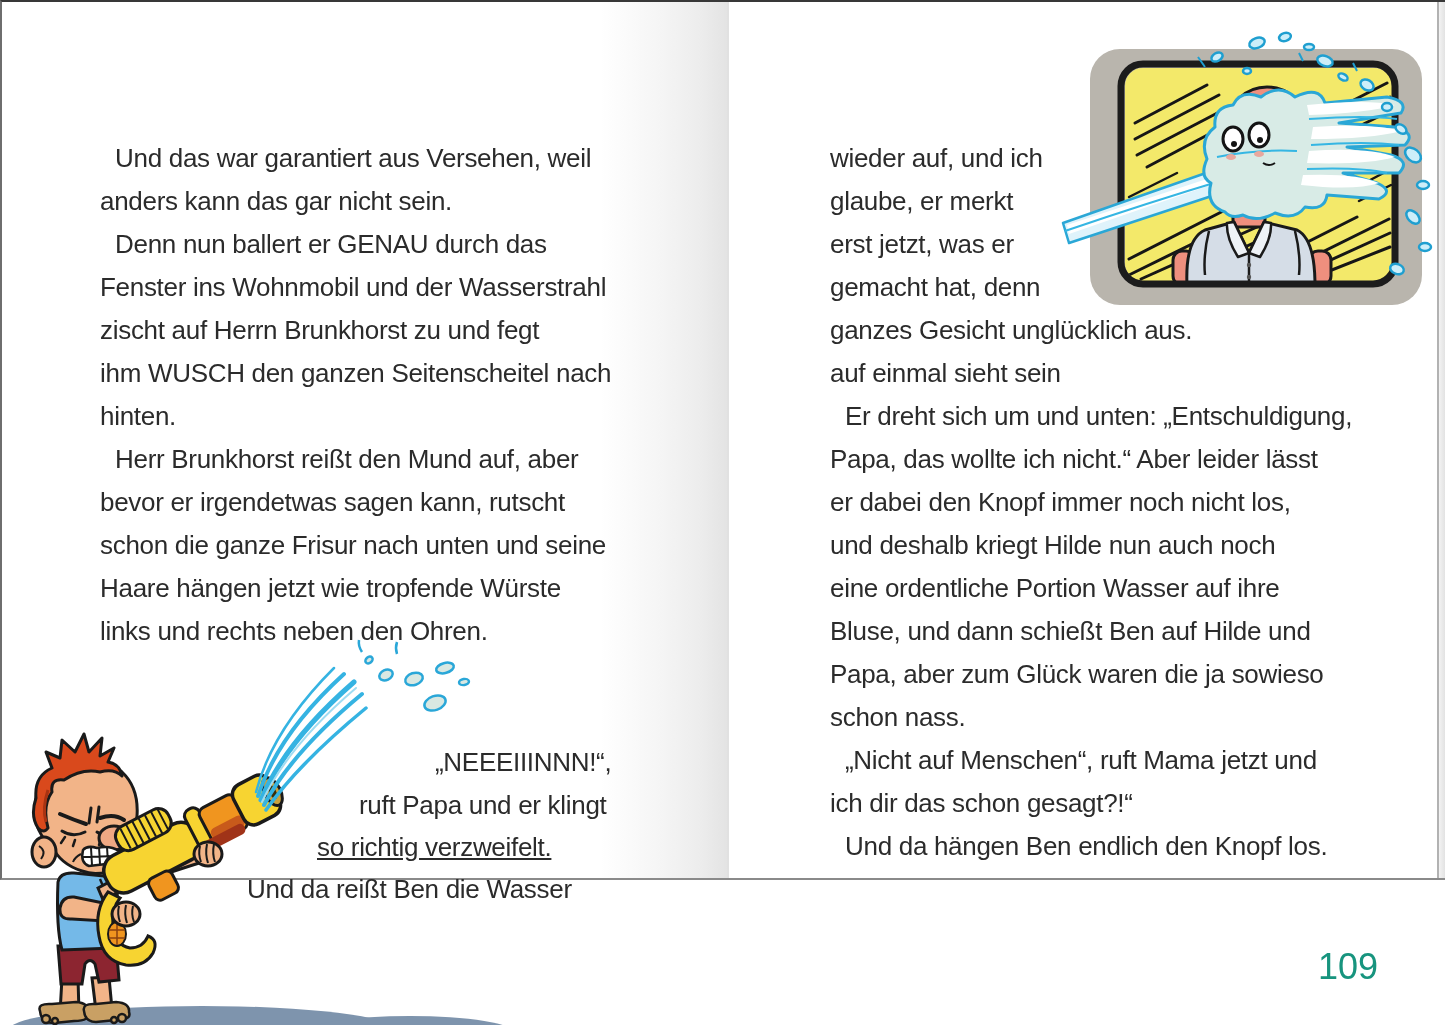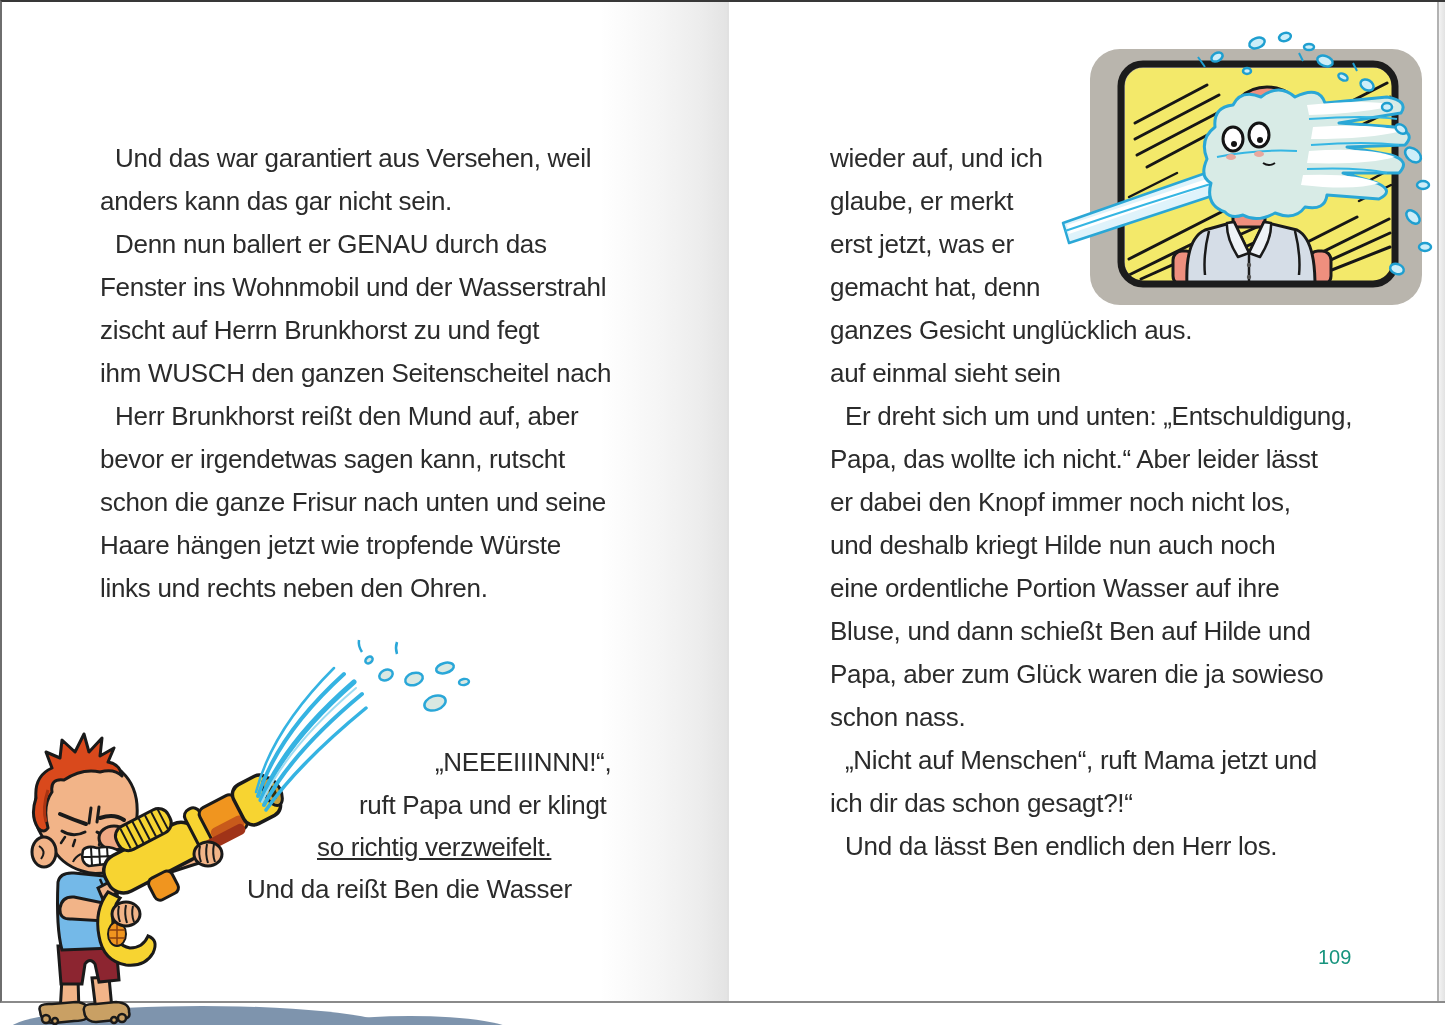--- a/index.html
+++ b/index.html
@@ -1,18 +1,18 @@
 <!DOCTYPE html>
 <html><head>
 <meta charset="utf-8">
 <style>
   html,body{margin:0;padding:0;background:#fff;}
   body{width:1445px;height:1025px;overflow:hidden;
        font-family:"Liberation Sans","DejaVu Sans",sans-serif;}
-  .spread{position:relative;width:1445px;height:1003px;background:#ffffff;
+  .spread{position:relative;width:1445px;height:880px;background:#ffffff;
           box-sizing:border-box;
           border-top:2px solid #383838;border-left:2px solid #6e6e6e;border-bottom:2px solid #8a8a8a;}
   
   .spine-shadow{position:absolute;left:598px;top:0;width:127px;height:100%;
     background:linear-gradient(to right,rgba(70,70,70,0) 0%,rgba(70,70,70,0.05) 45%,
                rgba(70,70,70,0.10) 80%,rgba(60,60,60,0.14) 100%);}
   .spine-line{position:absolute;left:725px;top:0;width:2px;height:100%;background:rgba(90,90,90,0.18);}
   
   .right-edge-line{position:absolute;left:1435px;top:0;width:2px;height:100%;background:#b2b2b2;}
   .right-edge-strip{position:absolute;left:1437px;top:0;width:6px;height:100%;
@@ -23,37 +23,38 @@
   .left-col{left:98px;}
   .right-col{left:828px;}
   .tl{white-space:nowrap;}
   .tl.ind{padding-left:15px;}
   .shout{position:absolute;color:#2b2b2b;font-size:26px;line-height:30px;
          letter-spacing:-0.3px;white-space:nowrap;}
   .s0{left:433px;top:745px;}
   .s1{left:357px;top:788px;}
   .s2{left:315px;top:830px;text-decoration:underline;}
   .s3{left:245px;top:872px;}
-  .page-number{position:absolute;left:1316px;top:944px;font-size:20px;color:#17947e;}
+  .page-number{position:absolute;left:1316px;top:944px;font-size:36px;color:#17947e;}
   .illu{position:absolute;}
   #boy-illu{left:0px;top:628px;width:505px;height:397px;}
   #frame-illu{left:1055px;top:25px;width:390px;height:290px;}
 </style>
 </head>
 <body>
 
 <div class="spread">
 
   <div class="text-col left-col">
     <div class="tl ind">Und das war garantiert aus Versehen, weil</div>
     <div class="tl">anders kann das gar nicht sein.</div>
     <div class="tl ind">Denn nun ballert er GENAU durch das</div>
     <div class="tl">Fenster ins Wohnmobil und der Wasserstrahl</div>
     <div class="tl">zischt auf Herrn Brunkhorst zu und fegt</div>
     <div class="tl">ihm WUSCH den ganzen Seitenscheitel nach</div>
+    <div class="tl">hinten.</div>
     <div class="tl ind">Herr Brunkhorst reißt den Mund auf, aber</div>
     <div class="tl">bevor er irgendetwas sagen kann, rutscht</div>
     <div class="tl">schon die ganze Frisur nach unten und seine</div>
     <div class="tl">Haare hängen jetzt wie tropfende Würste</div>
     <div class="tl">links und rechts neben den Ohren.</div>
   </div>
 
   <div class="shout s0">„NEEEIIINNN!“,</div>
   <div class="shout s1">ruft Papa und er klingt</div>
   <div class="shout s2">so richtig verzweifelt.</div>
@@ -163,21 +164,21 @@
     <div class="tl ind">Er dreht sich um und unten: „Entschuldigung,</div>
     <div class="tl">Papa, das wollte ich nicht.“ Aber leider lässt</div>
     <div class="tl">er dabei den Knopf immer noch nicht los,</div>
     <div class="tl">und deshalb kriegt Hilde nun auch noch</div>
     <div class="tl">eine ordentliche Portion Wasser auf ihre</div>
     <div class="tl">Bluse, und dann schießt Ben auf Hilde und</div>
     <div class="tl">Papa, aber zum Glück waren die ja sowieso</div>
     <div class="tl">schon nass.</div>
     <div class="tl ind">„Nicht auf Menschen“, ruft Mama jetzt und</div>
     <div class="tl">ich dir das schon gesagt?!“</div>
-    <div class="tl ind">Und da lässt Ben endlich den Herr los.</div>
+    <div class="tl ind">Und da hängen Ben endlich den Knopf los.</div>
   </div>
 
   <div class="page-number">109</div>
 
   <svg id="frame-illu" class="illu" viewBox="0 0 390 290">
     <defs>
       <clipPath id="frameclip">
           <rect x="68" y="41" width="267" height="213" rx="18"></rect>
         </clipPath>
     </defs>

